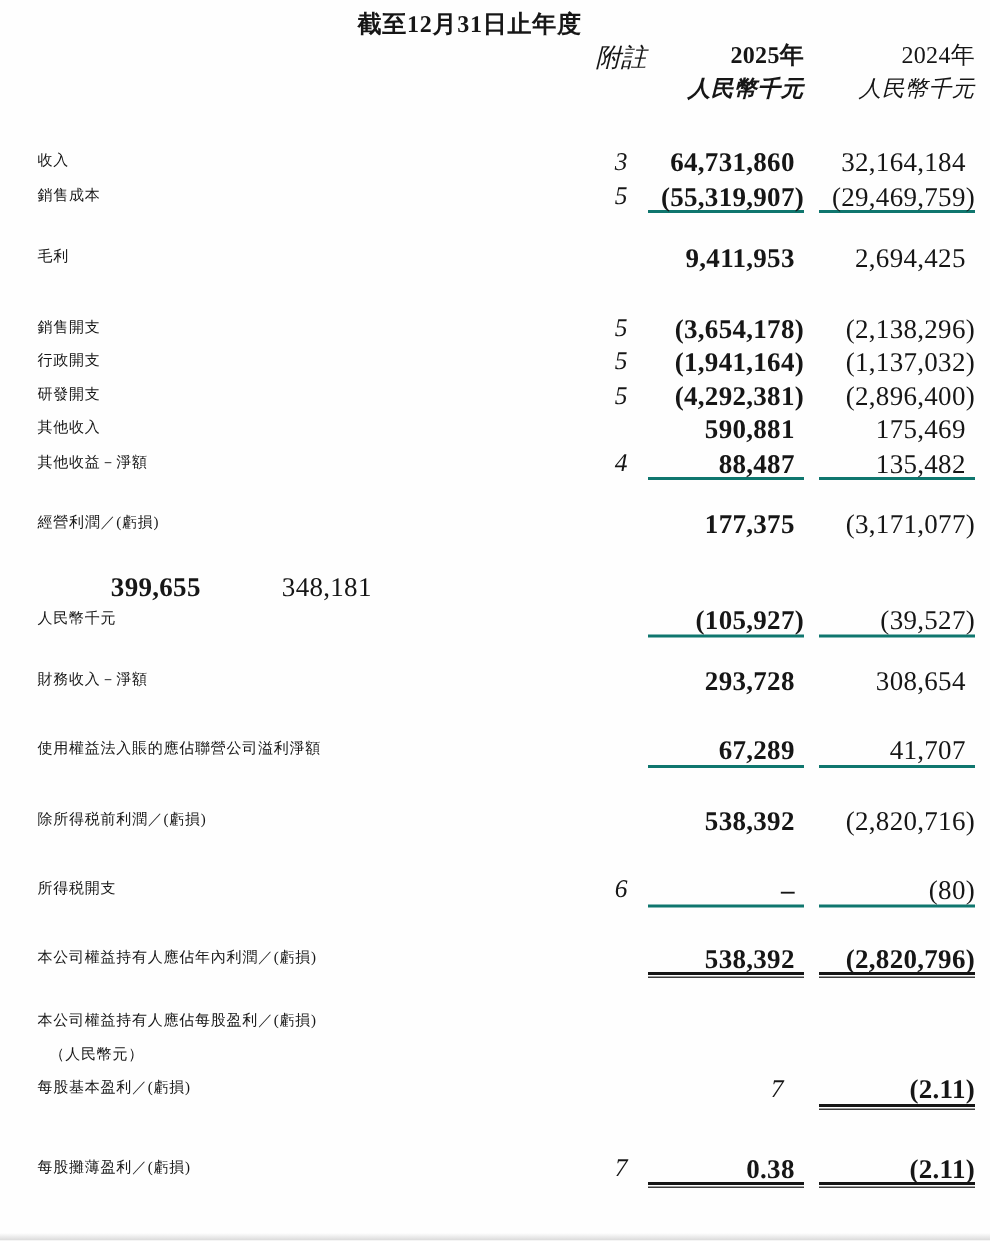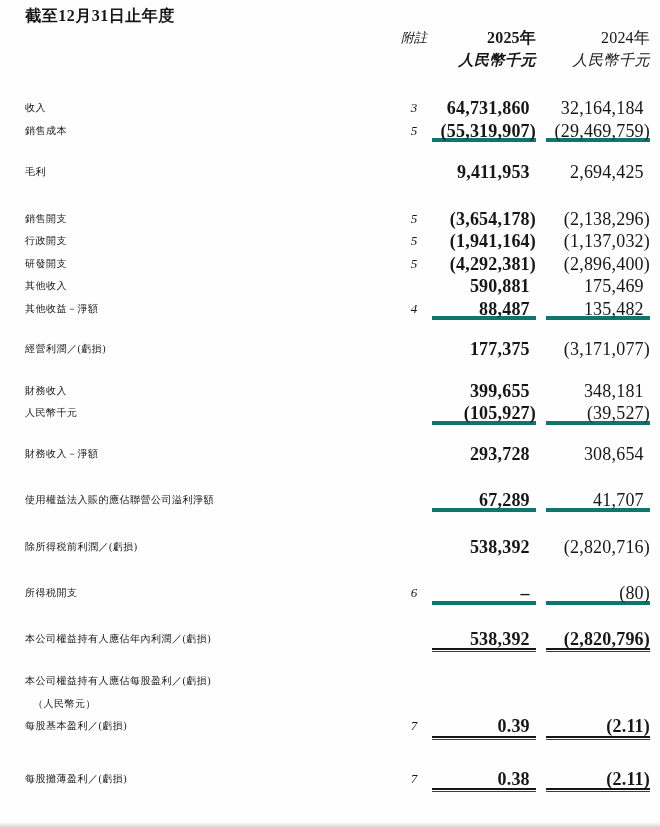--- a/index.html
+++ b/index.html
@@ -27,44 +27,44 @@
   .r-tall { height: 45px; }
   .c-label {
     flex: 1; padding-left: 25px;
     font-size: 10px; line-height: 22.5px;
     letter-spacing: 0.5px; white-space: nowrap;
   }
   .c-label .line2 { padding-left: 8px; }
   .bold { font-weight: normal; }
   .c-note {
     width: 36px; text-align: center;
-    font-style: italic; font-size: 13px;
+    font-style: italic; font-size: 17px;
   }
   .c-val {
     width: 104px; height: 22.5px;
     text-align: right; font-size: 18px; line-height: 22.5px;
     letter-spacing: 0.2px; white-space: nowrap;
     position: relative;
   }
   .v2025 { font-weight: bold; }
   .v2024 { margin-left: 10px; }
   .bold-val { font-weight: bold; }
   .pp { visibility: hidden; } 
 
   
-  .u1 { border-bottom: 4px solid #0f766e; text-align: right; }
+  .u1 { border-bottom: 2px solid #0f766e; text-align: right; }
   .u2 { border-bottom: 2px solid #161616; }
   .u2::after {
     content: ""; position: absolute; left: 0; right: 0; bottom: -4px;
     border-bottom: 1.5px solid #3c3c3c;
   }
 
   
   .h-row { height: 22px; }
-  .h1 { justify-content: flex-start; }
+  .h1 { justify-content: center; }
   .h-title {
     width: 200px; margin-right: 24px;
     text-align: center; font-weight: bold; font-size: 16px; letter-spacing: 0.5px;
   }
   .h-year { font-size: 16px; }
   .h-unit { font-style: italic; font-size: 15px; letter-spacing: 0.5px; }
 </style>
 </head>
 <body>
 
@@ -141,21 +141,20 @@
       </div>
       <div style="height: 18px;"></div>
       <div class="row r-item">
         <div class="c-label bold">經營利潤／(虧損)</div>
         <div class="c-note"></div>
         <div class="c-val v2025"><span>177,375</span><span class="pp">)</span></div>
         <div class="c-val v2024"><span>(3,171,077)</span></div>
       </div>
       <div style="height: 19px;"></div>
       <div class="row r-item">
-        <div class="c-label">財務收入</div>
         <div class="c-note"></div>
         <div class="c-val v2025"><span>399,655</span><span class="pp">)</span></div>
         <div class="c-val v2024"><span>348,181</span><span class="pp">)</span></div>
       </div>
       <div class="row r-item">
         <div class="c-label">人民幣千元</div>
         <div class="c-note"></div>
         <div class="c-val v2025 u1"><span>(105,927)</span></div>
         <div class="c-val v2024 u1"><span>(39,527)</span></div>
       </div>
@@ -200,21 +199,20 @@
           <div>本公司權益持有人應佔每股盈利／(虧損)</div>
           <div class="line2">（人民幣元）</div>
         </div>
         <div class="c-note"></div>
         <div class="c-val v2025"></div>
         <div class="c-val v2024"></div>
       </div>
       <div class="row r-item">
         <div class="c-label">每股基本盈利／(虧損)</div>
         <div class="c-note">7</div>
-        <div class="c-val v2025 u2"><span>0.39</span><span class="pp">)</span></div>
         <div class="c-val v2024 u2 bold-val"><span>(2.11)</span></div>
       </div>
       <div style="height: 30px;"></div>
       <div class="row r-item">
         <div class="c-label">每股攤薄盈利／(虧損)</div>
         <div class="c-note">7</div>
         <div class="c-val v2025 u2"><span>0.38</span><span class="pp">)</span></div>
         <div class="c-val v2024 u2 bold-val"><span>(2.11)</span></div>
       </div>
     </div>

